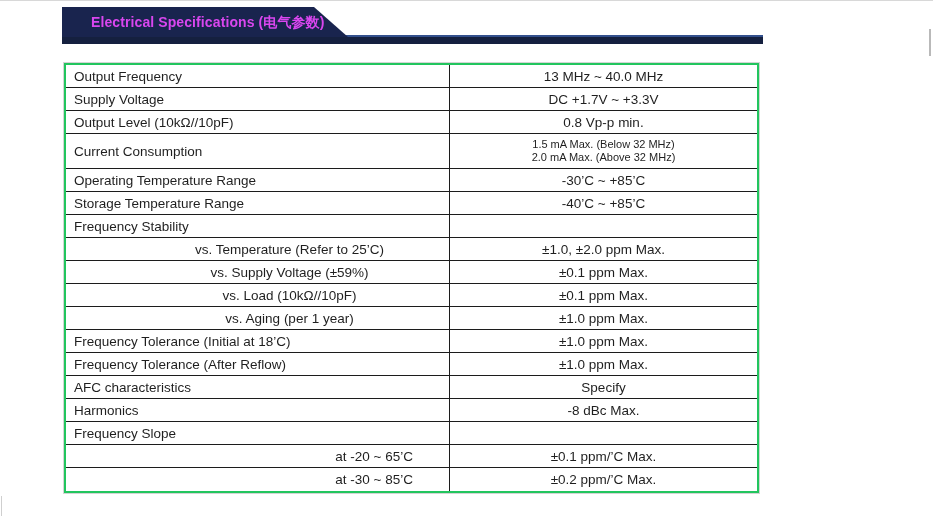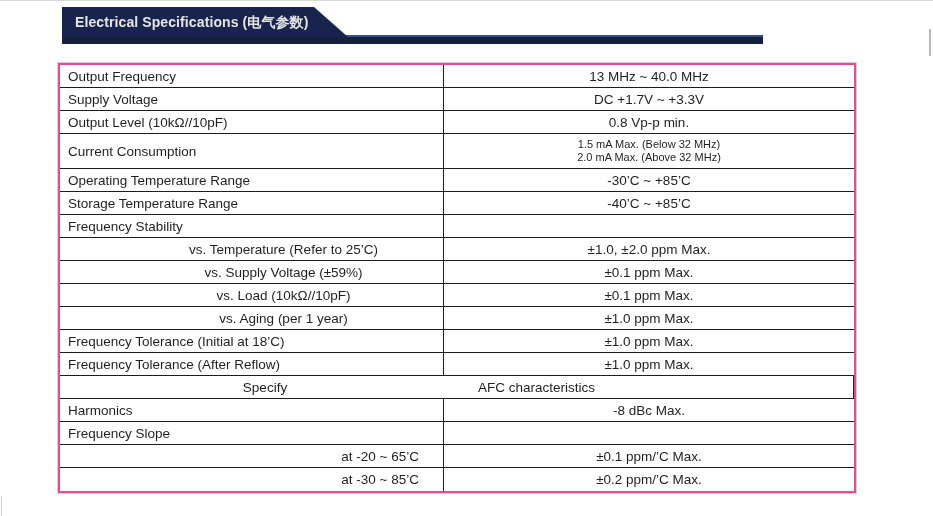--- a/index.html
+++ b/index.html
@@ -15,41 +15,41 @@
   .banner-bar{
     position:absolute;left:62px;top:35px;width:701px;height:9px;
     box-sizing:border-box;background:#15203f;border-top:2px solid #33508d;
   }
   .banner-flag{
     position:absolute;left:62px;top:7px;width:286px;height:30px;background:#19244e;
     clip-path:polygon(0 0, calc(100% - 34px) 0, 100% 100%, 0 100%);
     z-index:2;
   }
   .banner-title{
-    display:block;line-height:30px;padding-left:13px;
-    color:#e5e5e5;font-weight:bold;font-size:14px;letter-spacing:.1px;
+    display:block;line-height:30px;padding-left:29px;
+    color:#d946ef;font-weight:bold;font-size:14px;letter-spacing:.1px;
     white-space:nowrap;
   }
 
   
   .spec-table{
-    position:absolute;left:58px;top:63px;width:798px;
-    box-sizing:border-box;border:2px solid #ec4899;
+    position:absolute;left:64px;top:63px;width:695px;
+    box-sizing:border-box;border:2px solid #22c55e;
     box-shadow:0 0 0 1px #d4d4d4;background:#ffffff;
   }
   .row{display:flex;height:23px;box-sizing:border-box;border-bottom:1px solid #1c1c1c;}
   .row:last-child{border-bottom:none;}
   .row.tall{height:35px;}
   .cell{display:flex;align-items:center;box-sizing:border-box;font-size:13.5px;}
   .param{
     width:384px;flex:0 0 384px;border-right:1px solid #1c1c1c;
     padding-left:8px;
   }
   .param.param-vs{justify-content:center;padding-left:64px;}
-  .param.param-at{justify-content:flex-end;padding-left:0;padding-right:24px;}
+  .param.param-at{justify-content:flex-end;padding-left:0;padding-right:36px;}
   .value{flex:1;justify-content:center;text-align:center;white-space:pre-line;}
   .value.small{font-size:11px;line-height:13px;}
 </style>
 </head>
 <body>
 
 <div class="page">
   <div class="edge-top"></div>
   <div class="edge-right-tick"></div>
   <div class="edge-left-tick"></div>
@@ -121,22 +121,22 @@
       <div class="cell param">Frequency Tolerance (Initial at 18’C)</div>
       <div class="cell value">±1.0 ppm Max.</div>
     </div>
 
     <div class="row">
       <div class="cell param">Frequency Tolerance (After Reflow)</div>
       <div class="cell value">±1.0 ppm Max.</div>
     </div>
 
     <div class="row">
+      <div class="cell param">AFC characteristics</div>
       <div class="cell value">Specify</div>
-      <div class="cell param">AFC characteristics</div>
     </div>
 
     <div class="row">
       <div class="cell param">Harmonics</div>
       <div class="cell value">-8 dBc Max.</div>
     </div>
 
     <div class="row">
       <div class="cell param">Frequency Slope</div>
       <div class="cell value"></div>

